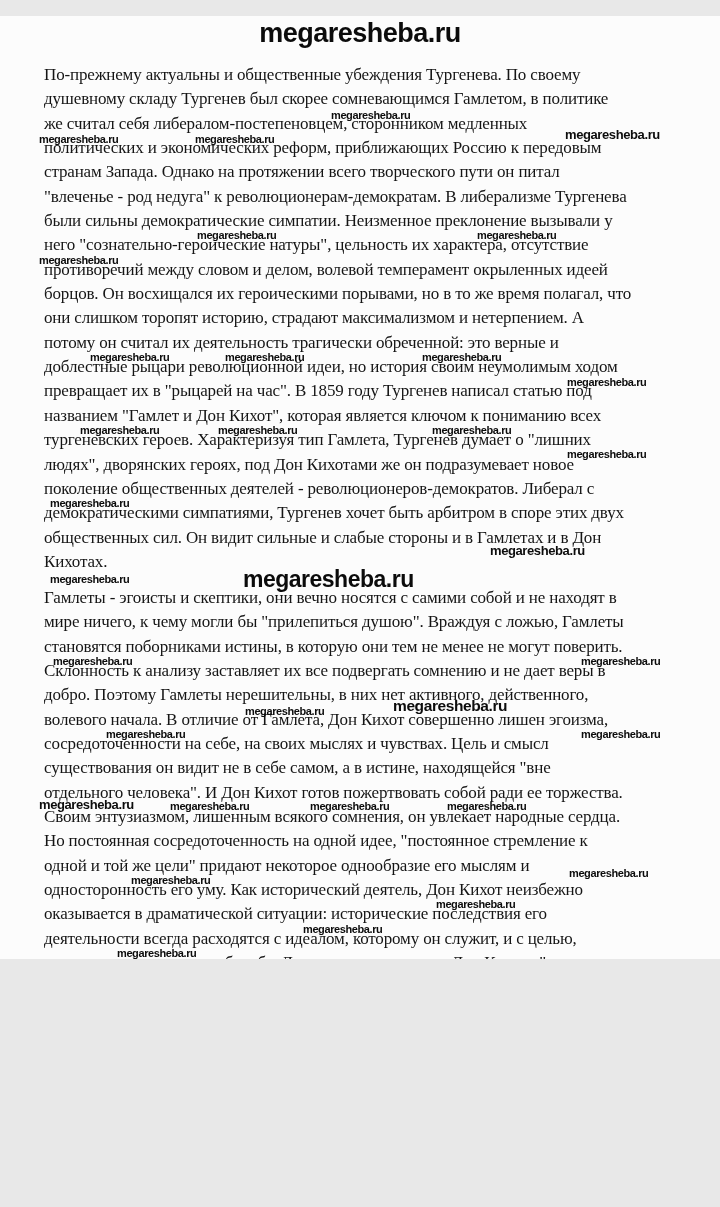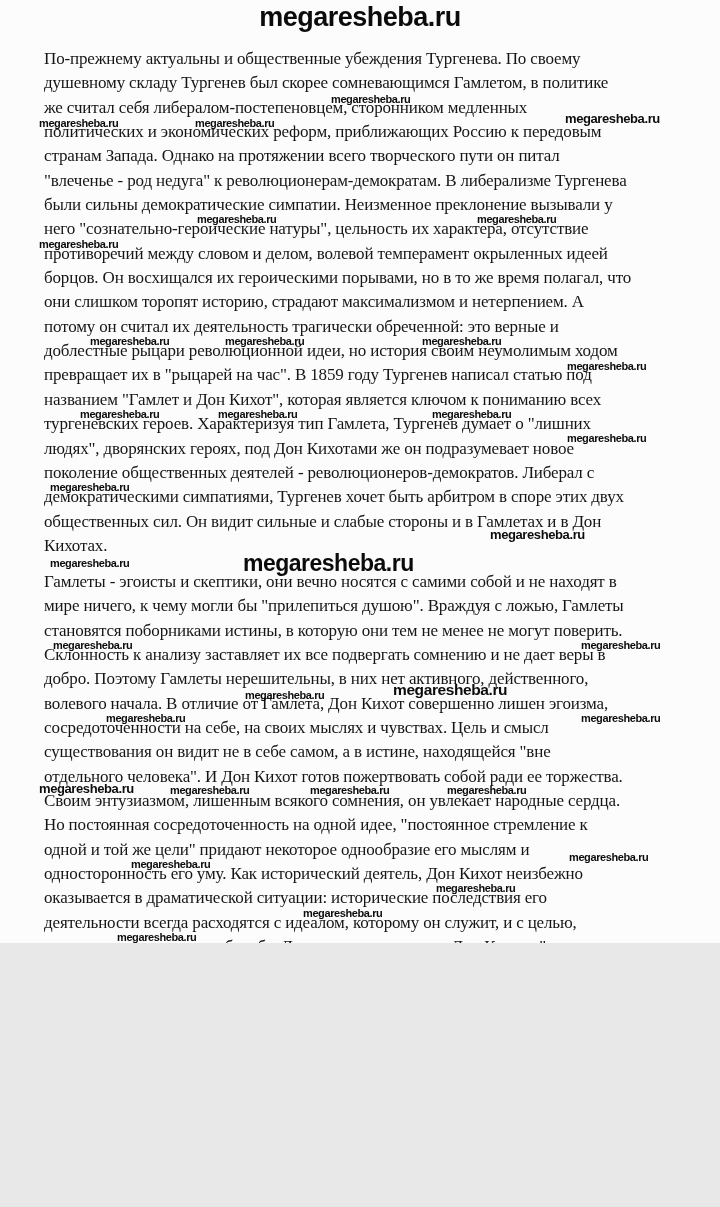--- a/index.html
+++ b/index.html
@@ -1,19 +1,19 @@
 <!DOCTYPE html>
 <html><head>
 <meta charset="utf-8">
 <style>
   html,body{margin:0;padding:0;background:#e8e8e8;}
   .page{
     position:relative;
     width:720px;height:943px;
-    margin:0 auto;
+    margin:16px auto;
     background:#fcfcfc;
     overflow:hidden;
     font-family:"Liberation Serif", serif;
     color:#151515;
   }
   .brand{
     position:absolute;left:0;right:0;
     text-align:center;
     font-family:"Liberation Sans", sans-serif;
     font-weight:700;

